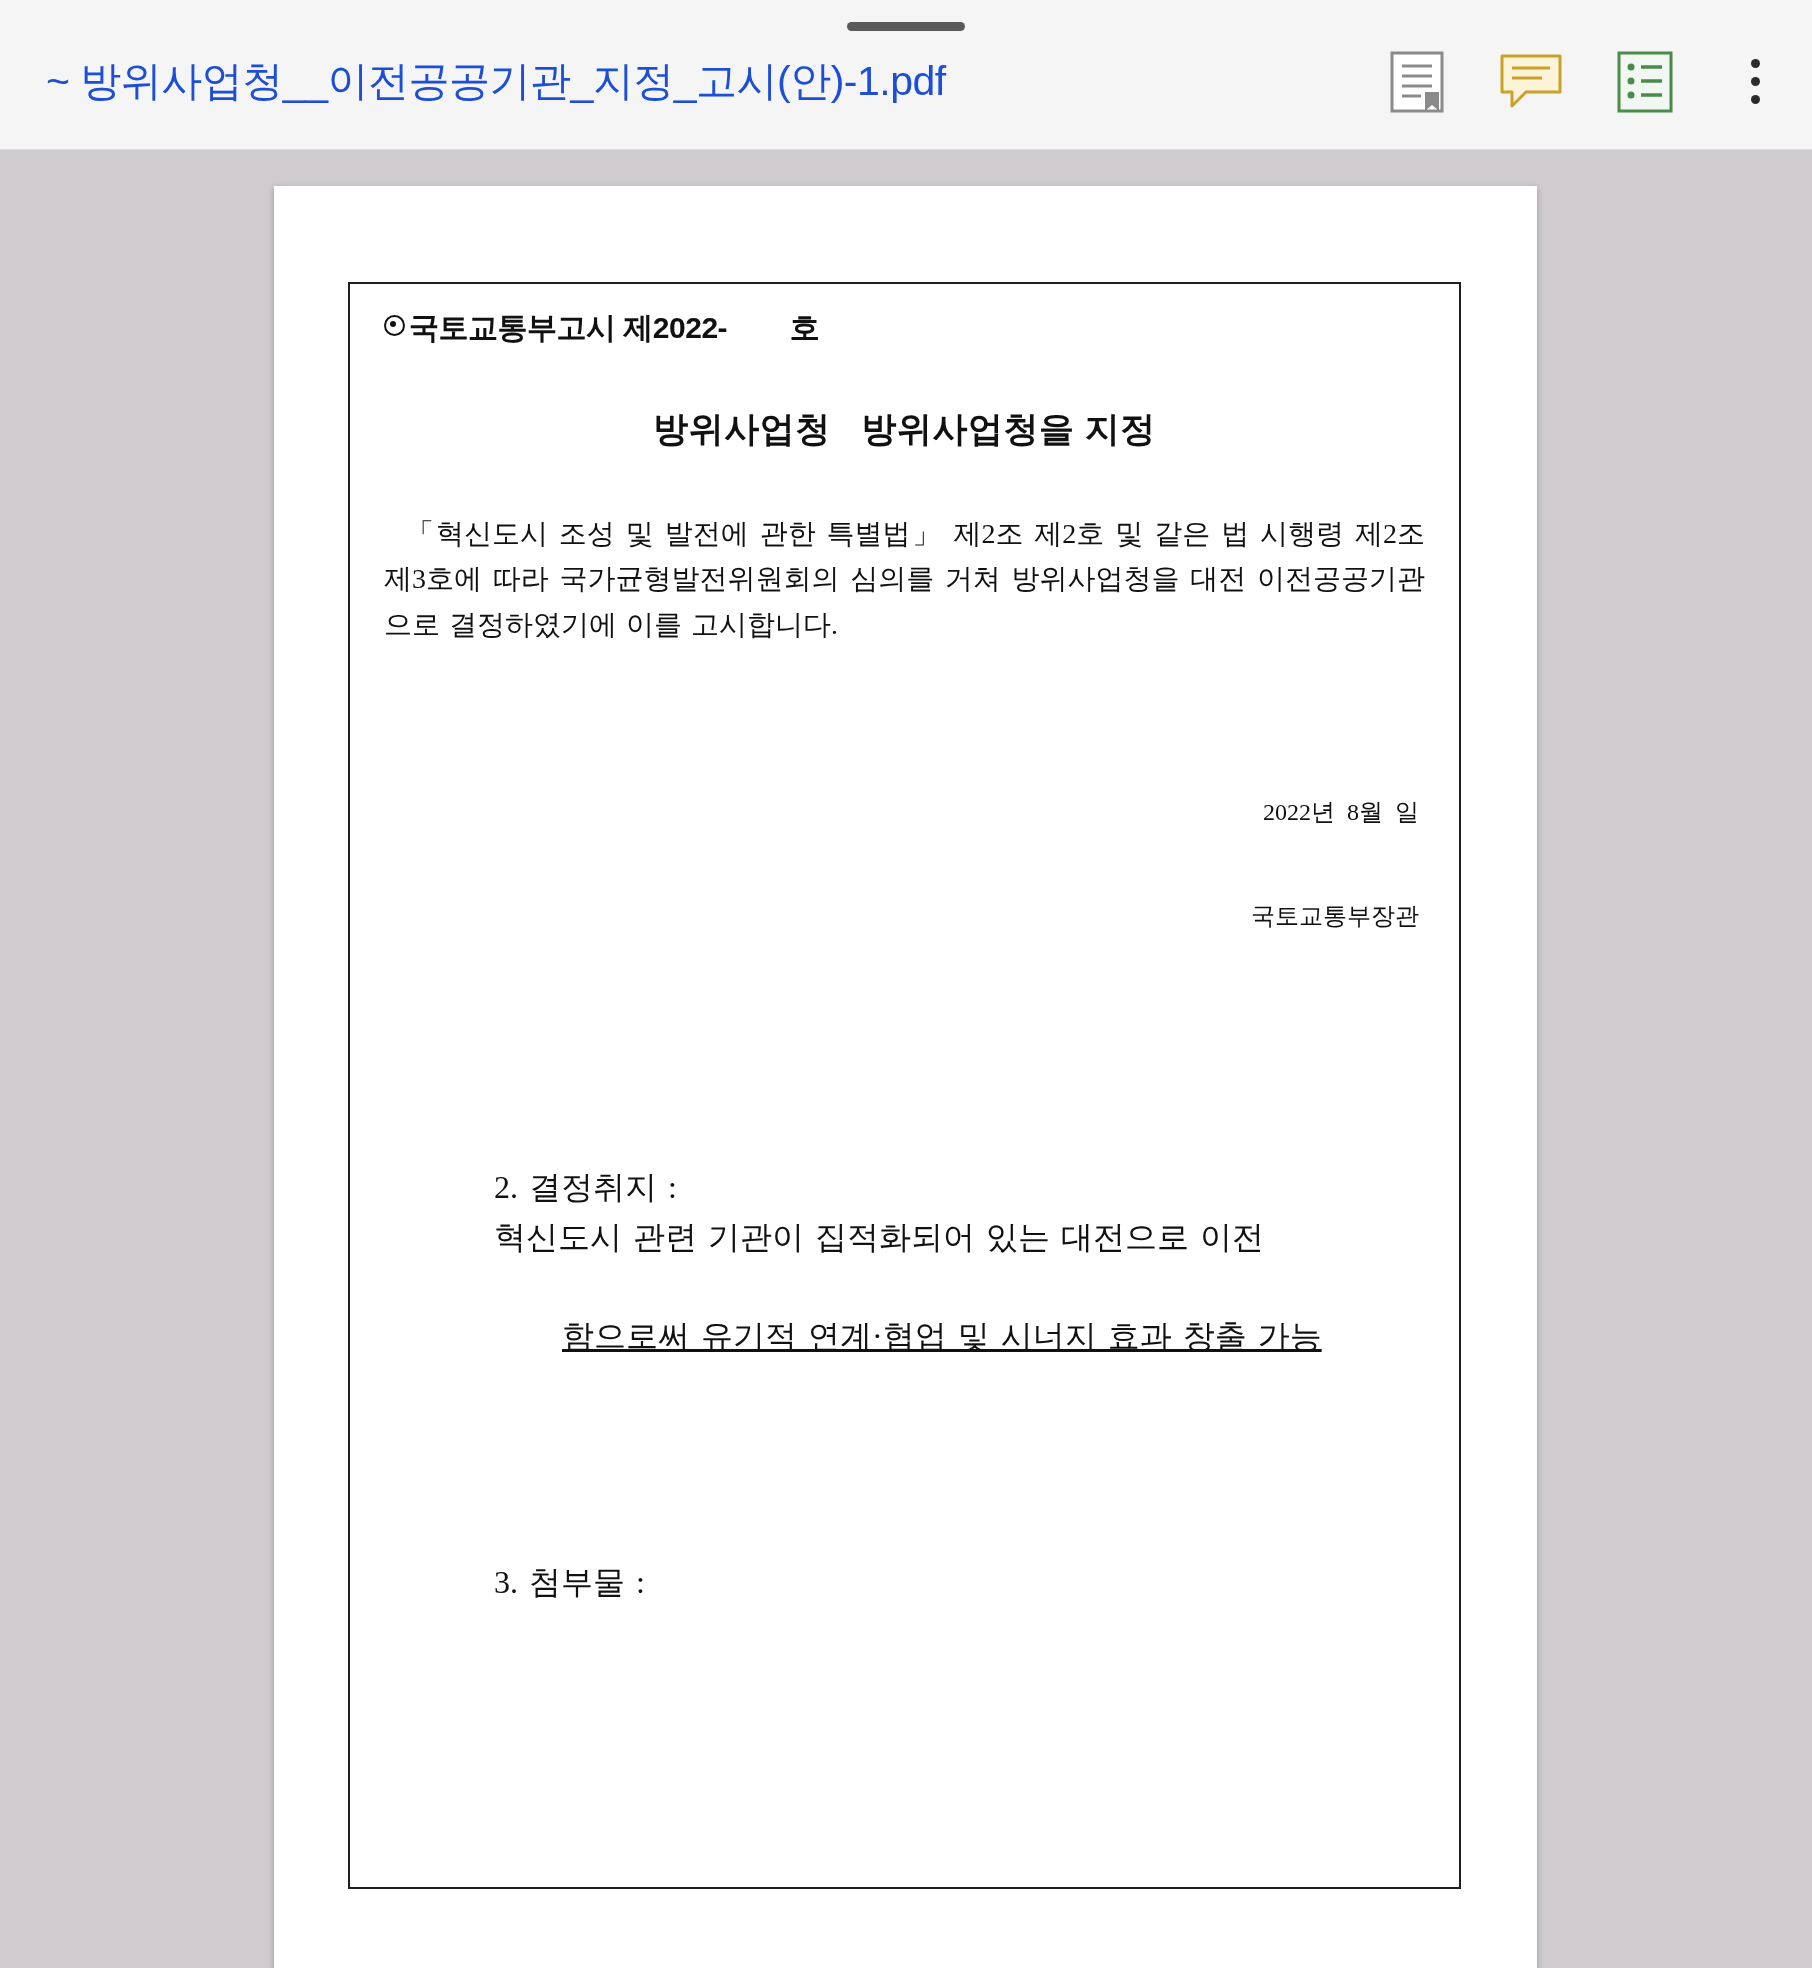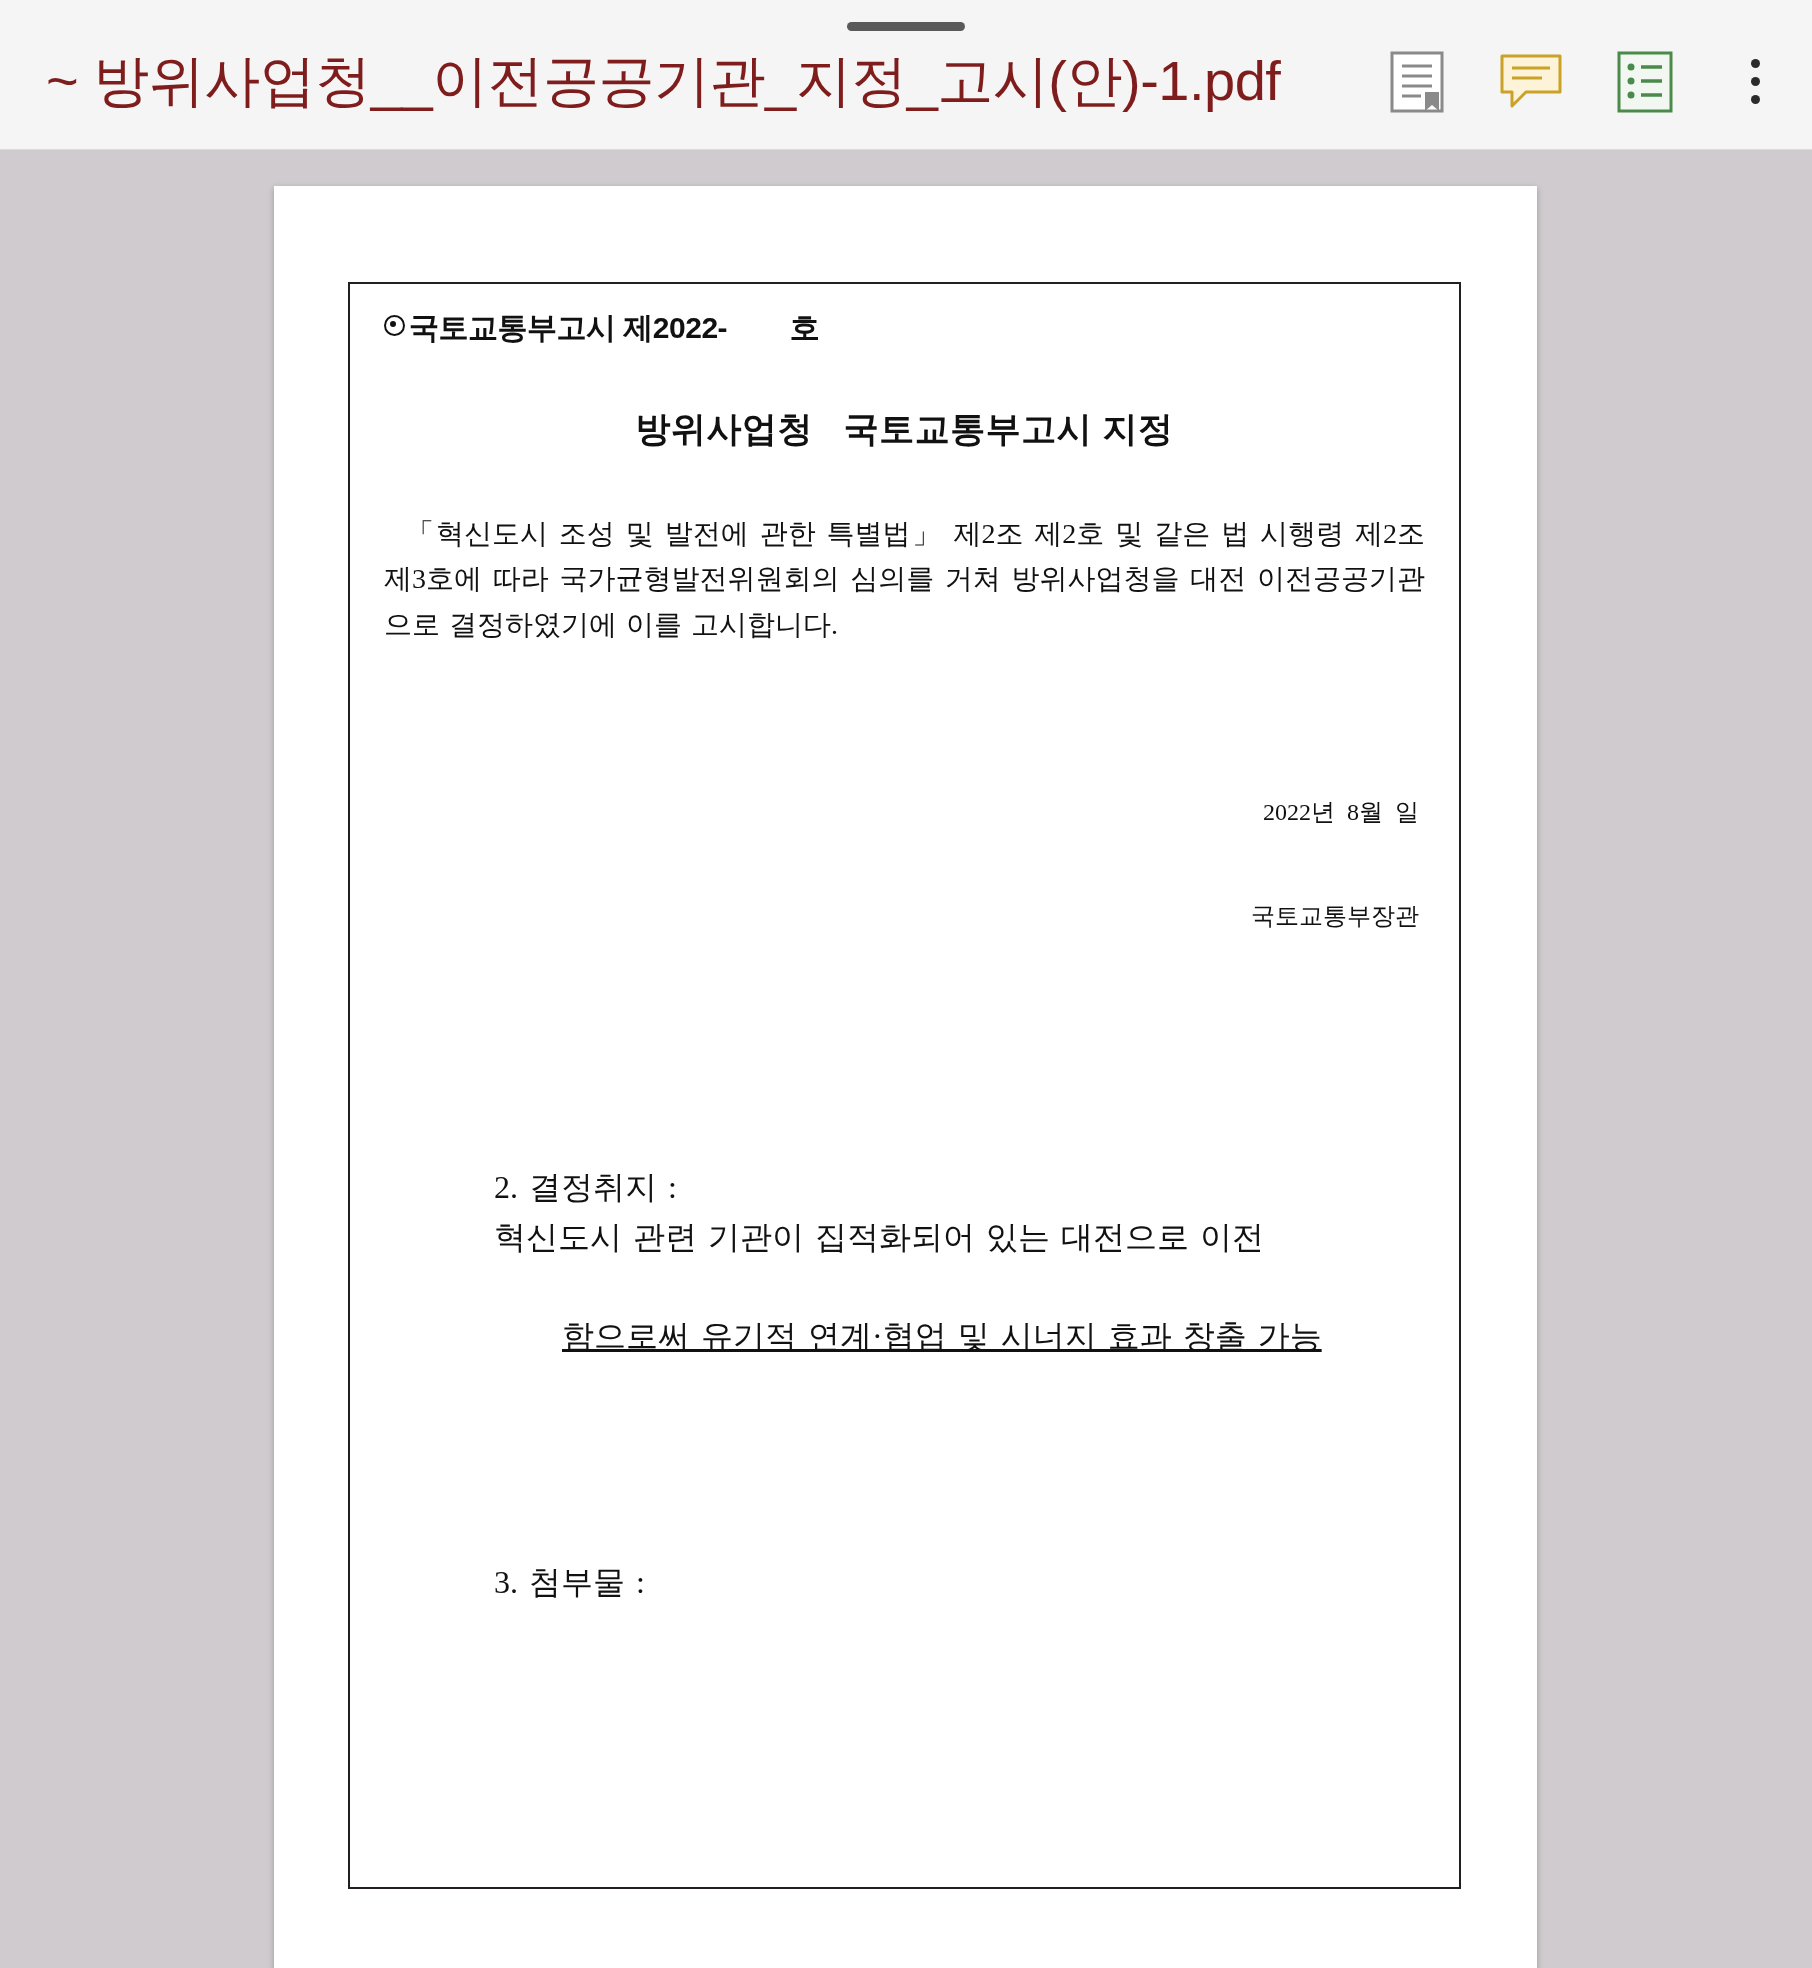--- a/index.html
+++ b/index.html
@@ -30,22 +30,22 @@
     top: 22px;
     left: 50%;
     transform: translateX(-50%);
     width: 118px;
     height: 9px;
     border-radius: 6px;
     background: #5a5a5a;
   }
   .doc-title {
     flex: 1;
-    font-size: 56px;
-    color: #7f1d1d;
+    font-size: 41px;
+    color: #1d4ed8;
     white-space: nowrap;
     overflow: hidden;
     text-overflow: ellipsis;
     letter-spacing: -0.5px;
     padding-top: 14px;
   }
   .appbar-actions {
     display: flex;
     align-items: center;
     gap: 48px;
@@ -236,21 +236,21 @@
   </div>
 </div>
 
 <div class="viewer">
   <div class="page">
 
     <div class="notice-frame">
 
       <div class="notice-number"><span class="bullet-ring"></span><span>국토교통부고시 제2022-        호</span></div>
 
-      <div class="notice-heading">방위사업청   국토교통부고시 지정</div>
+      <div class="notice-heading">방위사업청   방위사업청을 지정</div>
 
       <div class="notice-body">「혁신도시 조성 및 발전에 관한 특별법」 제2조 제2호 및 같은 법 시행령 제2조 제3호에 따라 국가균형발전위원회의 심의를 거쳐 방위사업청을 대전 이전공공기관으로 결정하였기에 이를 고시합니다.</div>
 
       <div class="notice-date-block">
         <div>2022년  8월  일</div>
         <div>국토교통부장관</div>
       </div>
 
       <div class="items">
 

